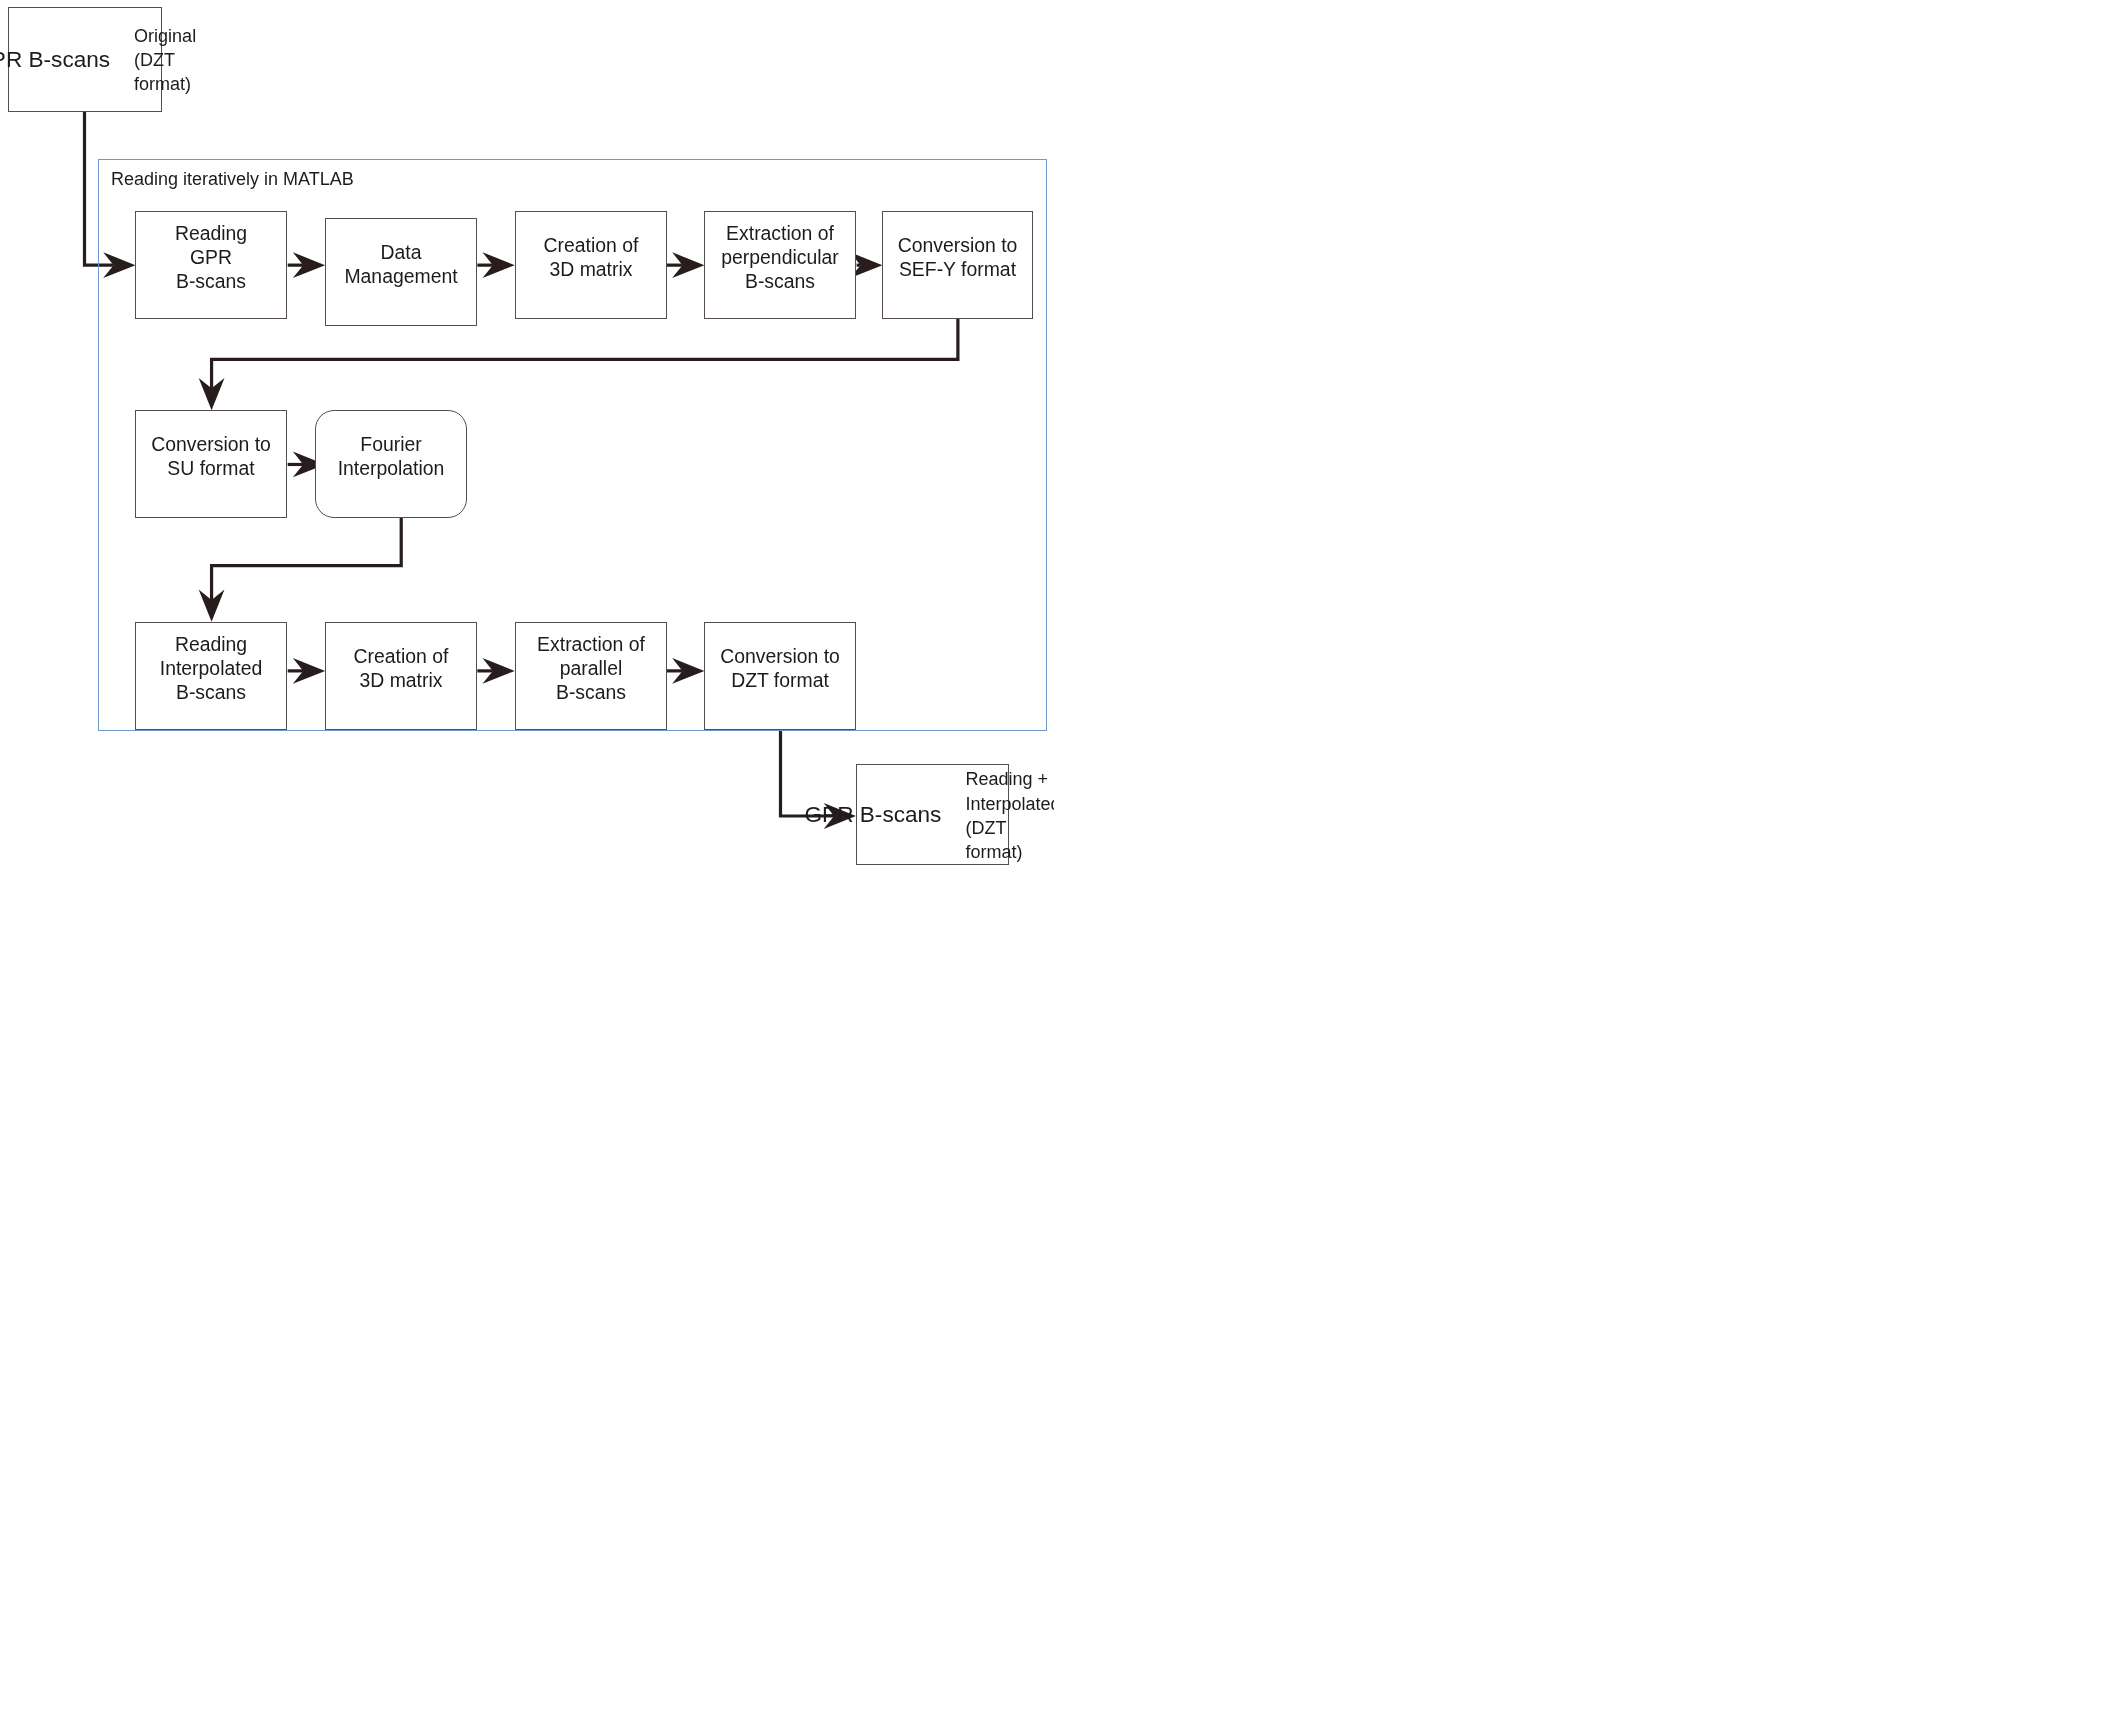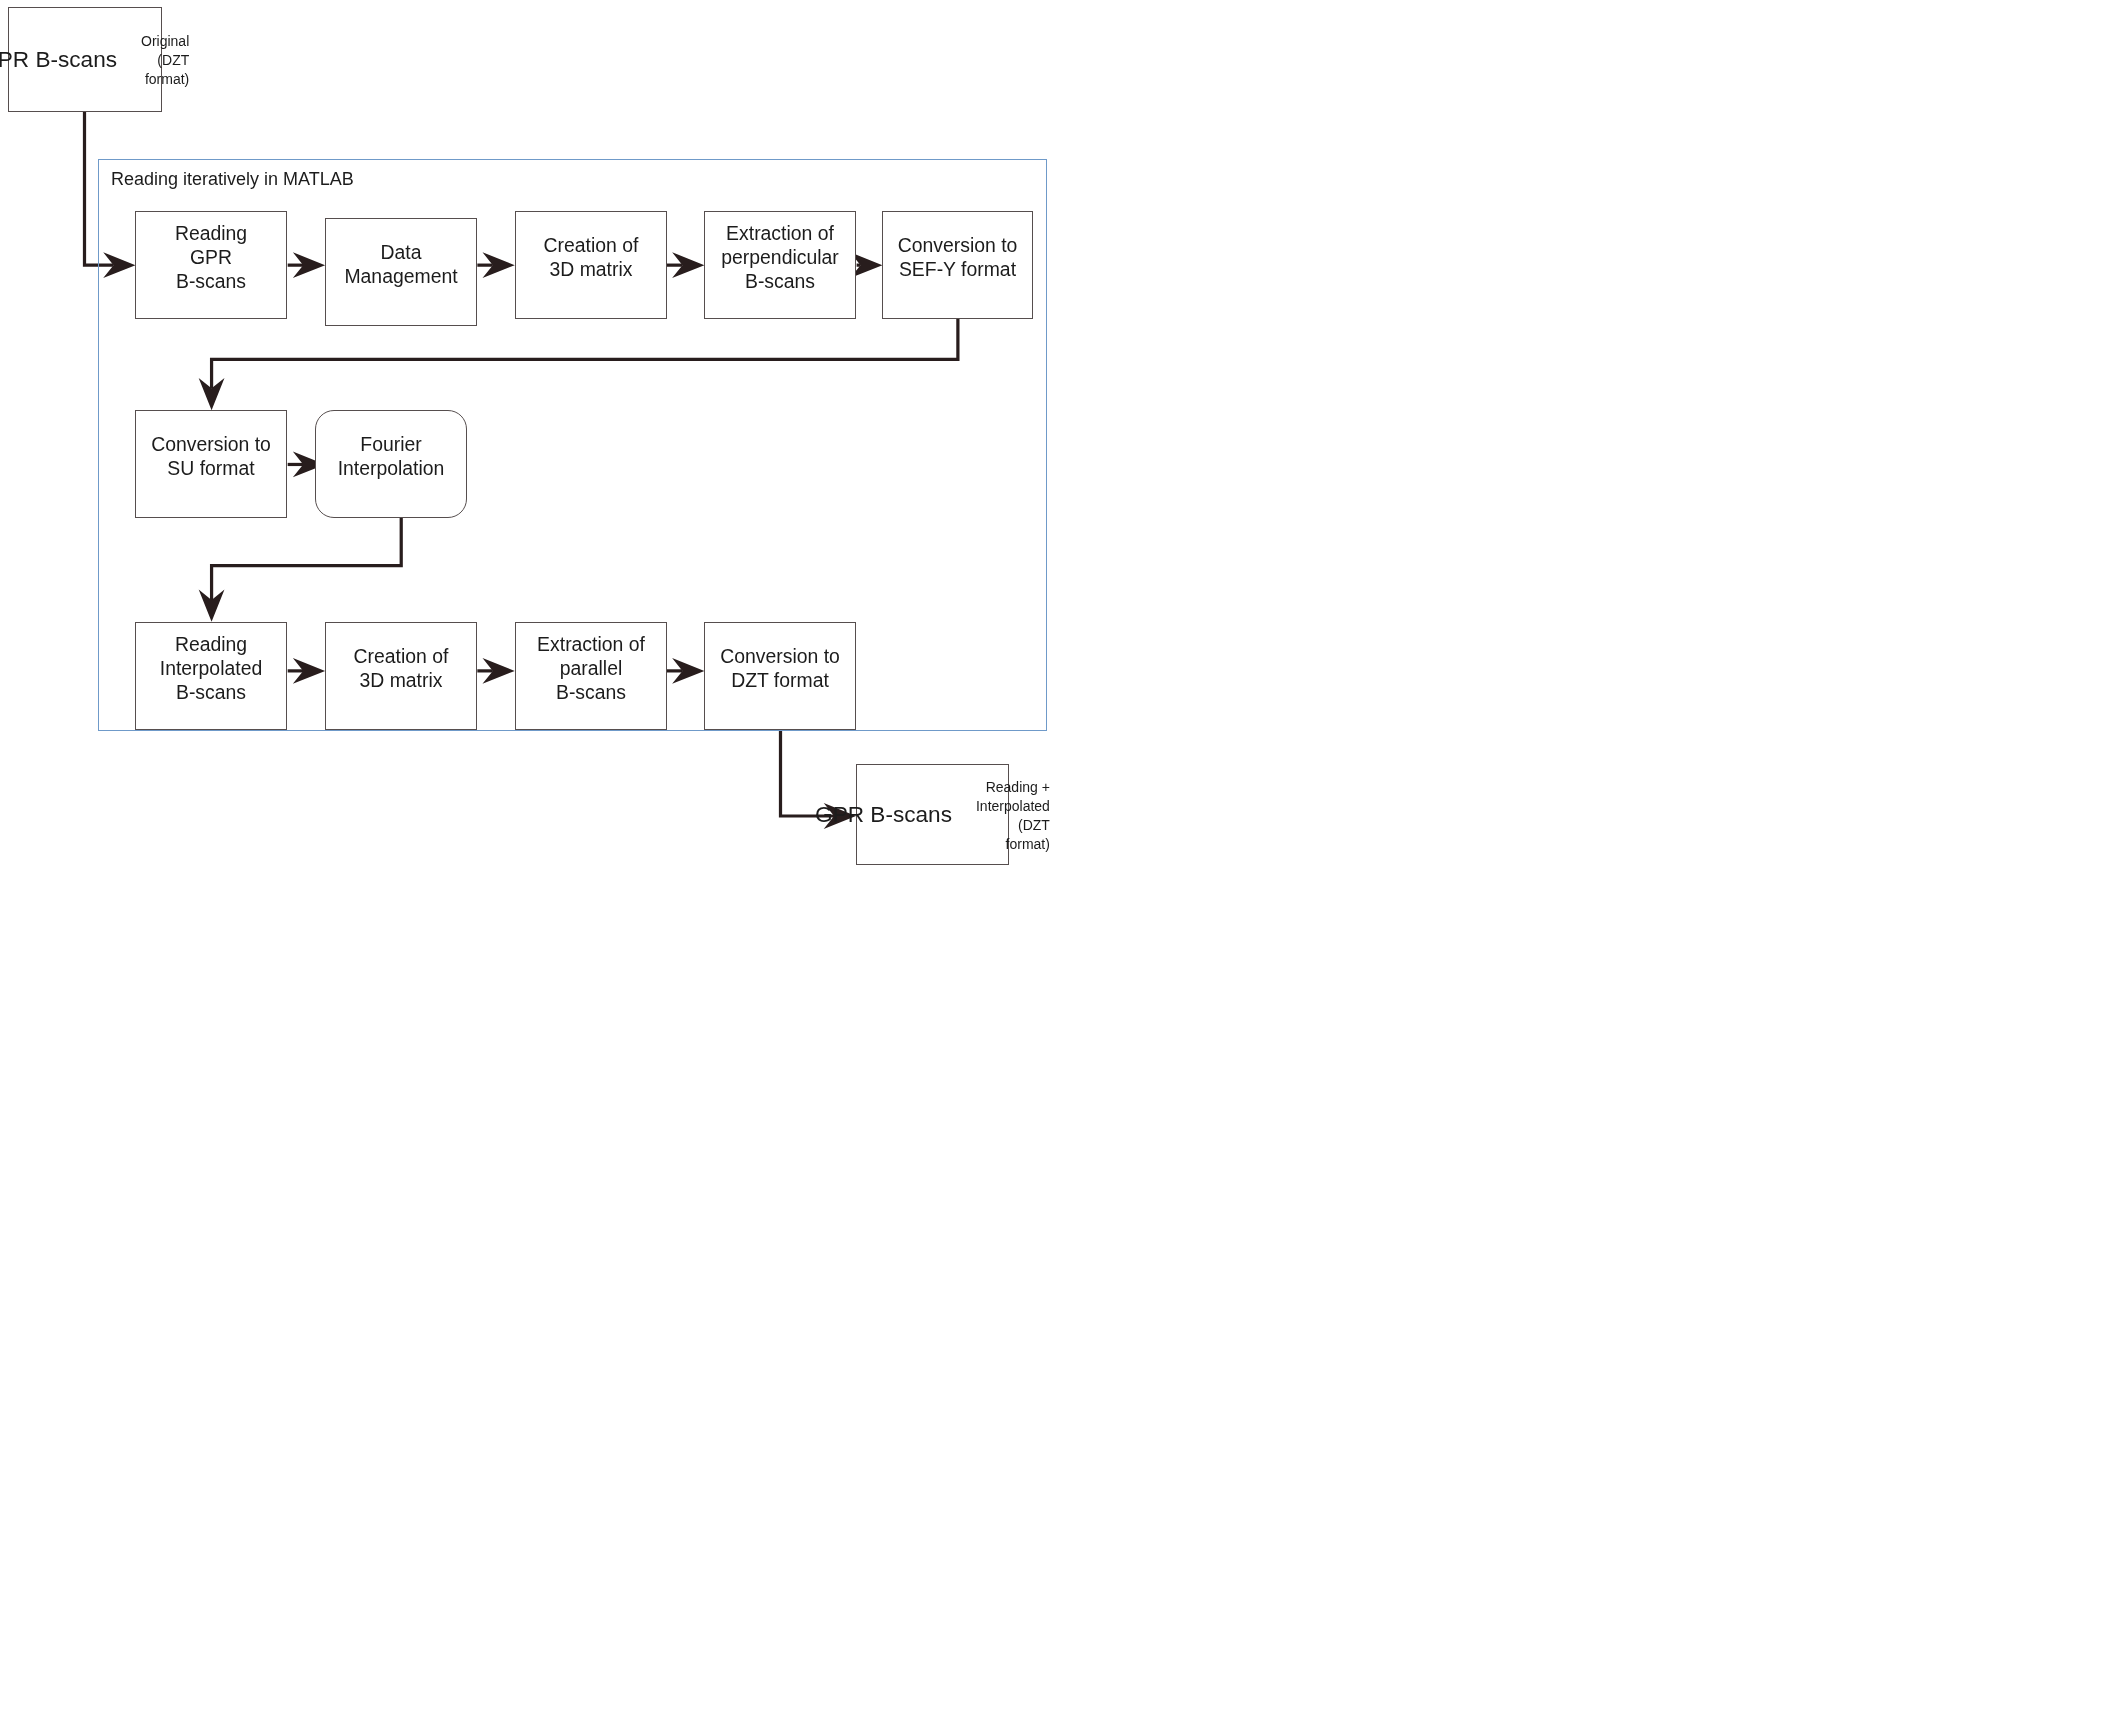--- a/index.html
+++ b/index.html
@@ -79,23 +79,23 @@
     padding-top: 2.6px;
     z-index: 1;
   }
   .tbox-title {
     font-size: 22.6px;
     line-height: 1.1;
     text-align: center;
     white-space: nowrap;
   }
   .tbox-sub {
-    font-size: 14px;
+    font-size: 18px;
     line-height: 1.35;
-    text-align: right;
+    text-align: left;
     white-space: pre-line;
   }
   
   #start-box { left: 7.7px;  top: 6.5px;   width: 154px; height: 105px; }
   #end-box   { left: 856px; top: 764px; width: 153px; height: 101px; }
 
   #n-reading-gpr    { left: 135px;  top: 211px; }
   #n-data-mgmt      { left: 325px;  top: 218px; }
   #n-creation-3d-1  { left: 515px;  top: 211px; }
   #n-extract-perp   { left: 704px; top: 211px; }

